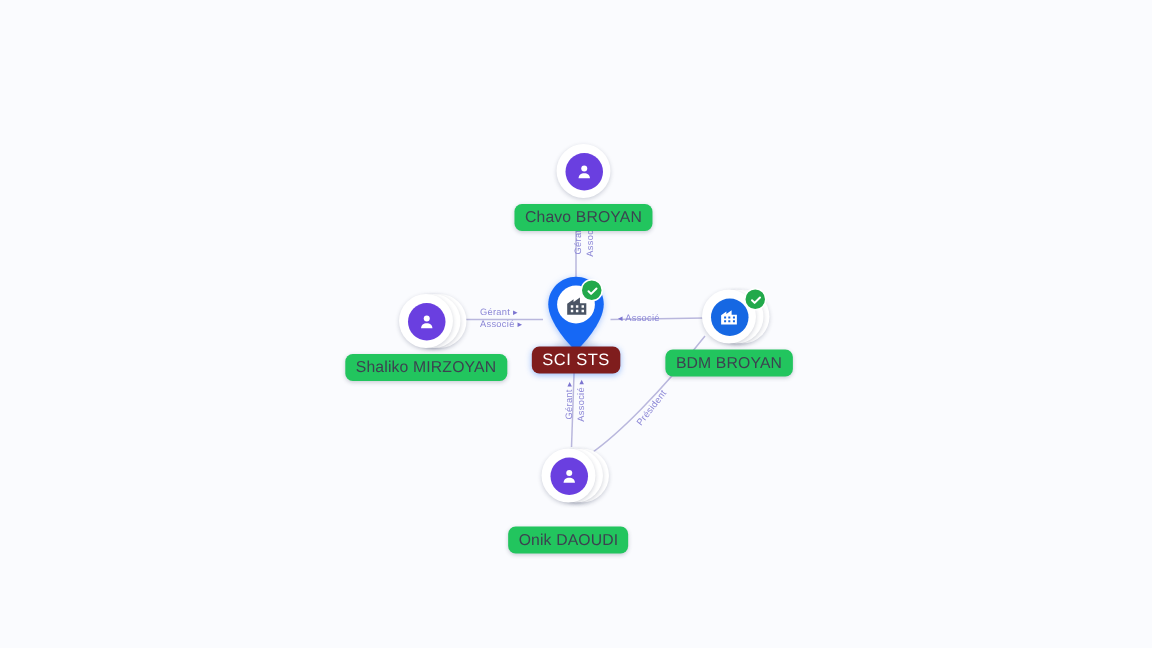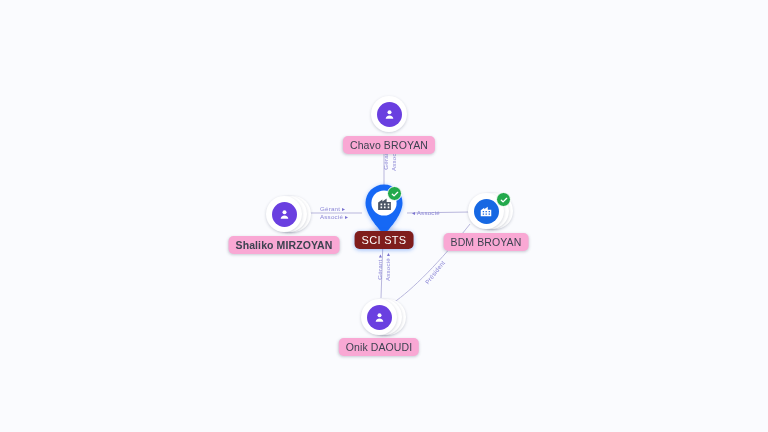--- a/index.html
+++ b/index.html
@@ -48,21 +48,21 @@
   
   .pin-wrap{position:relative;width:46px;height:54px;}
   .pin-shadow{
     position:absolute;left:8px;top:44px;width:30px;height:8px;
     background:rgba(30,50,90,.13);border-radius:50%;filter:blur(2px);
   }
 
   
   .chip{
     position:absolute;left:50%;transform:translateX(-50%);
-    background:#f9a8d4;border-radius:5px;
+    background:#22c55e;border-radius:5px;
     padding:3px 7px;white-space:nowrap;
     font-size:10.5px;color:#3c4250;letter-spacing:.1px;
     box-shadow:0 1px 3px rgba(40,50,80,.24);
   }
   .chip.selected{
     background:#7f1d1d;color:#ffffff;font-weight:normal;
     box-shadow:0 1px 4px rgba(22,104,245,.45);
     font-size:11px;letter-spacing:.3px;
   }
 
@@ -156,21 +156,21 @@
     <div class="stack s2"></div>
     <div class="avatar">
       <div class="disc person">
         <svg width="13" height="13" viewBox="0 0 24 24" fill="#ffffff">
           <circle cx="12" cy="8" r="3.7"></circle>
           <path d="M5 20c0-3.9 3.1-6.2 7-6.2s7 2.3 7 6.2z"></path>
         </svg>
       </div>
     </div>
   </div>
-  <div class="chip" style="top:40px;font-weight:bold;">Shaliko MIRZOYAN</div>
+  <div class="chip" style="top:40px;">Shaliko MIRZOYAN</div>
 </div>
 
 <div class="node" style="left:384px;top:210px;">
   <div class="pin-wrap">
     <div class="pin-shadow"></div>
     <svg width="46" height="54" viewBox="0 0 46 54" style="position:absolute;left:0;top:0;filter:drop-shadow(0 1px 2px rgba(22,104,245,.35));">
       <path d="M23 1.5c-10.2 0-18.5 8.2-18.5 18.4 0 12.6 15.4 28.3 17.2 30.1a1.9 1.9 0 0 0 2.6 0c1.8-1.8 17.2-17.5 17.2-30.1C41.5 9.7 33.2 1.5 23 1.5z" fill="#1668f5"></path>
       <circle cx="23" cy="20" r="12.6" fill="#ffffff"></circle>
     </svg>
     <div style="position:absolute;left:12px;top:9px;width:22px;height:22px;display:flex;align-items:center;justify-content:center;">
@@ -213,14 +213,14 @@
     <div class="stack s2"></div>
     <div class="avatar">
       <div class="disc person">
         <svg width="13" height="13" viewBox="0 0 24 24" fill="#ffffff">
           <circle cx="12" cy="8" r="3.7"></circle>
           <path d="M5 20c0-3.9 3.1-6.2 7-6.2s7 2.3 7 6.2z"></path>
         </svg>
       </div>
     </div>
   </div>
-  <div class="chip" style="top:39px;text-align:center;">Onik DAOUDI</div>
+  <div class="chip" style="top:52px;text-align:center;">Onik DAOUDI</div>
 </div>
 
 </body></html>

